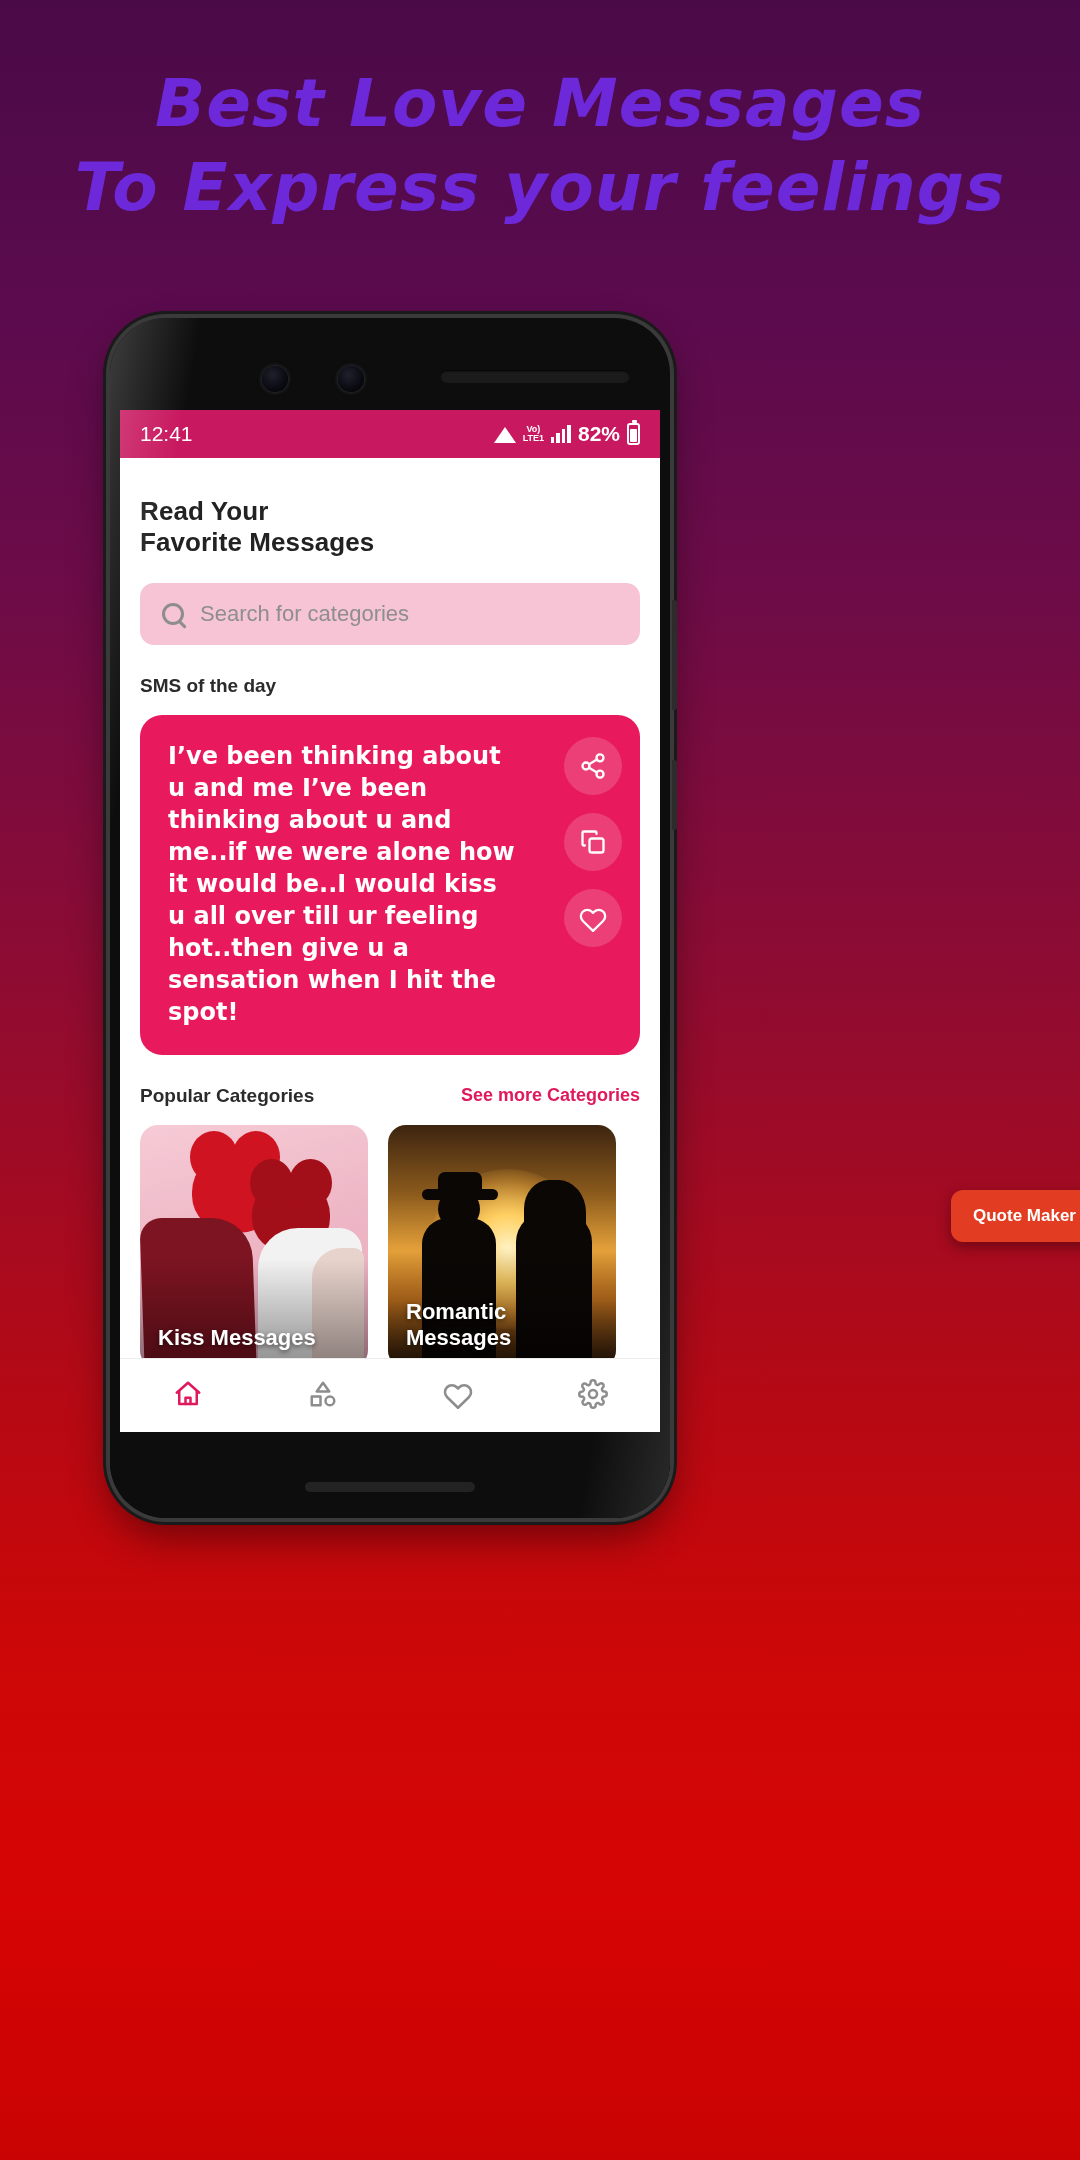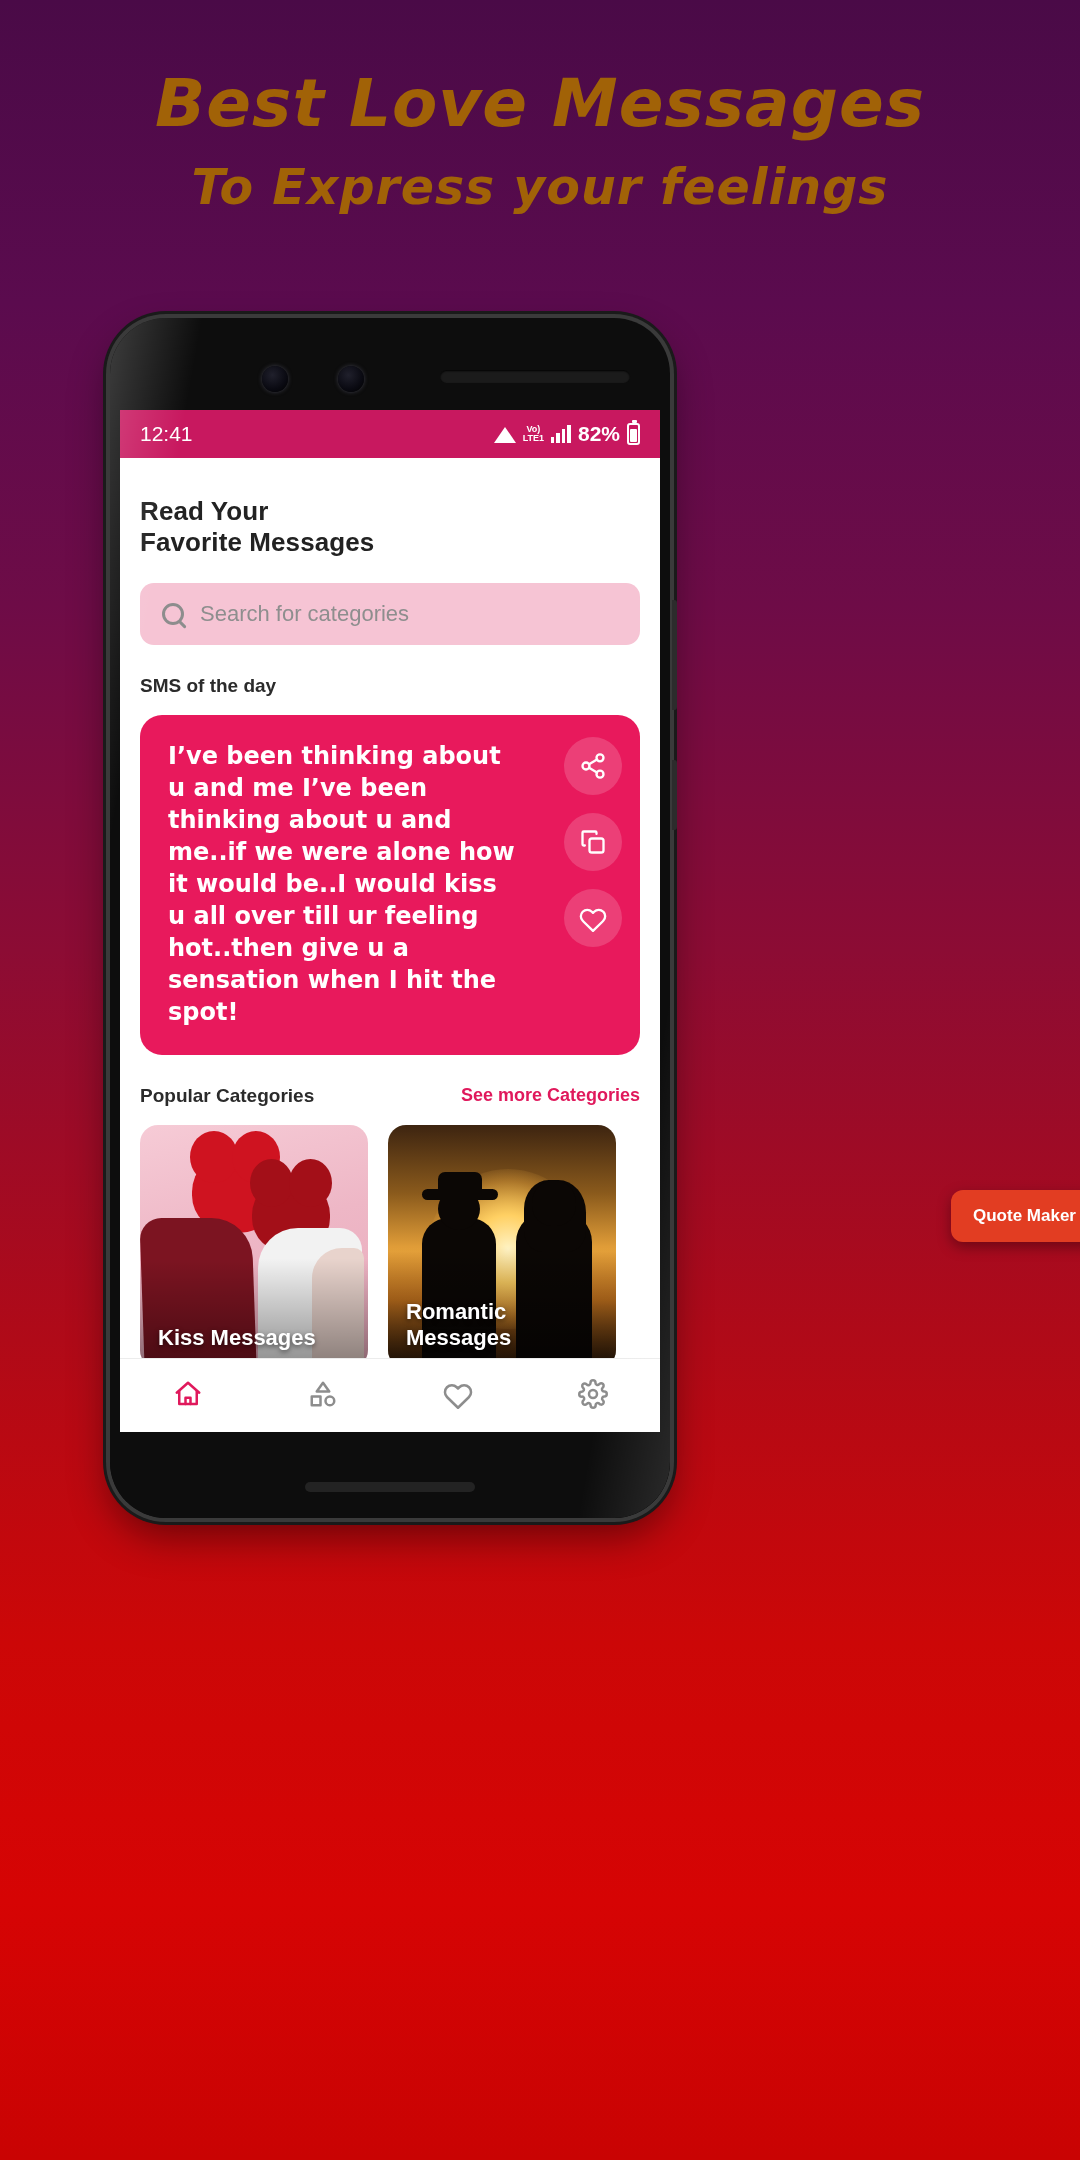--- a/index.html
+++ b/index.html
@@ -6,27 +6,27 @@
   html,body { width:1080px; height:2160px; overflow:hidden; }
   body {
     font-family:"Liberation Sans", sans-serif;
     background:linear-gradient(180deg,#4a0a47 0%, #5b0b4e 14%, #6e0c47 28%, #8c0c34 44%, #b00a18 62%, #cc0707 76%, #d60404 88%, #c90303 100%);
     position:relative;
   }
 
   
   .promo {
     position:absolute; top:62px; left:0; width:1080px;
-    text-align:center; color:#a16207;
+    text-align:center; color:#6d28d9;
     font-family:"DejaVu Sans", sans-serif;
     font-style:italic; font-weight:bold;
     letter-spacing:1px;
   }
   .promo .l1 { font-size:66px; line-height:84px; }
-  .promo .l2 { font-size:49px; line-height:84px; }
+  .promo .l2 { font-size:66px; line-height:84px; }
 
   
   .phone {
     position:absolute; left:110px; top:318px;
     width:560px; height:1200px;
     border-radius:56px;
     background:#0d0d0d;
     box-shadow:0 0 0 4px #3a3a3a, 0 0 0 7px #1a1a1a, 0 18px 40px rgba(0,0,0,.45);
     overflow:hidden;
   }

